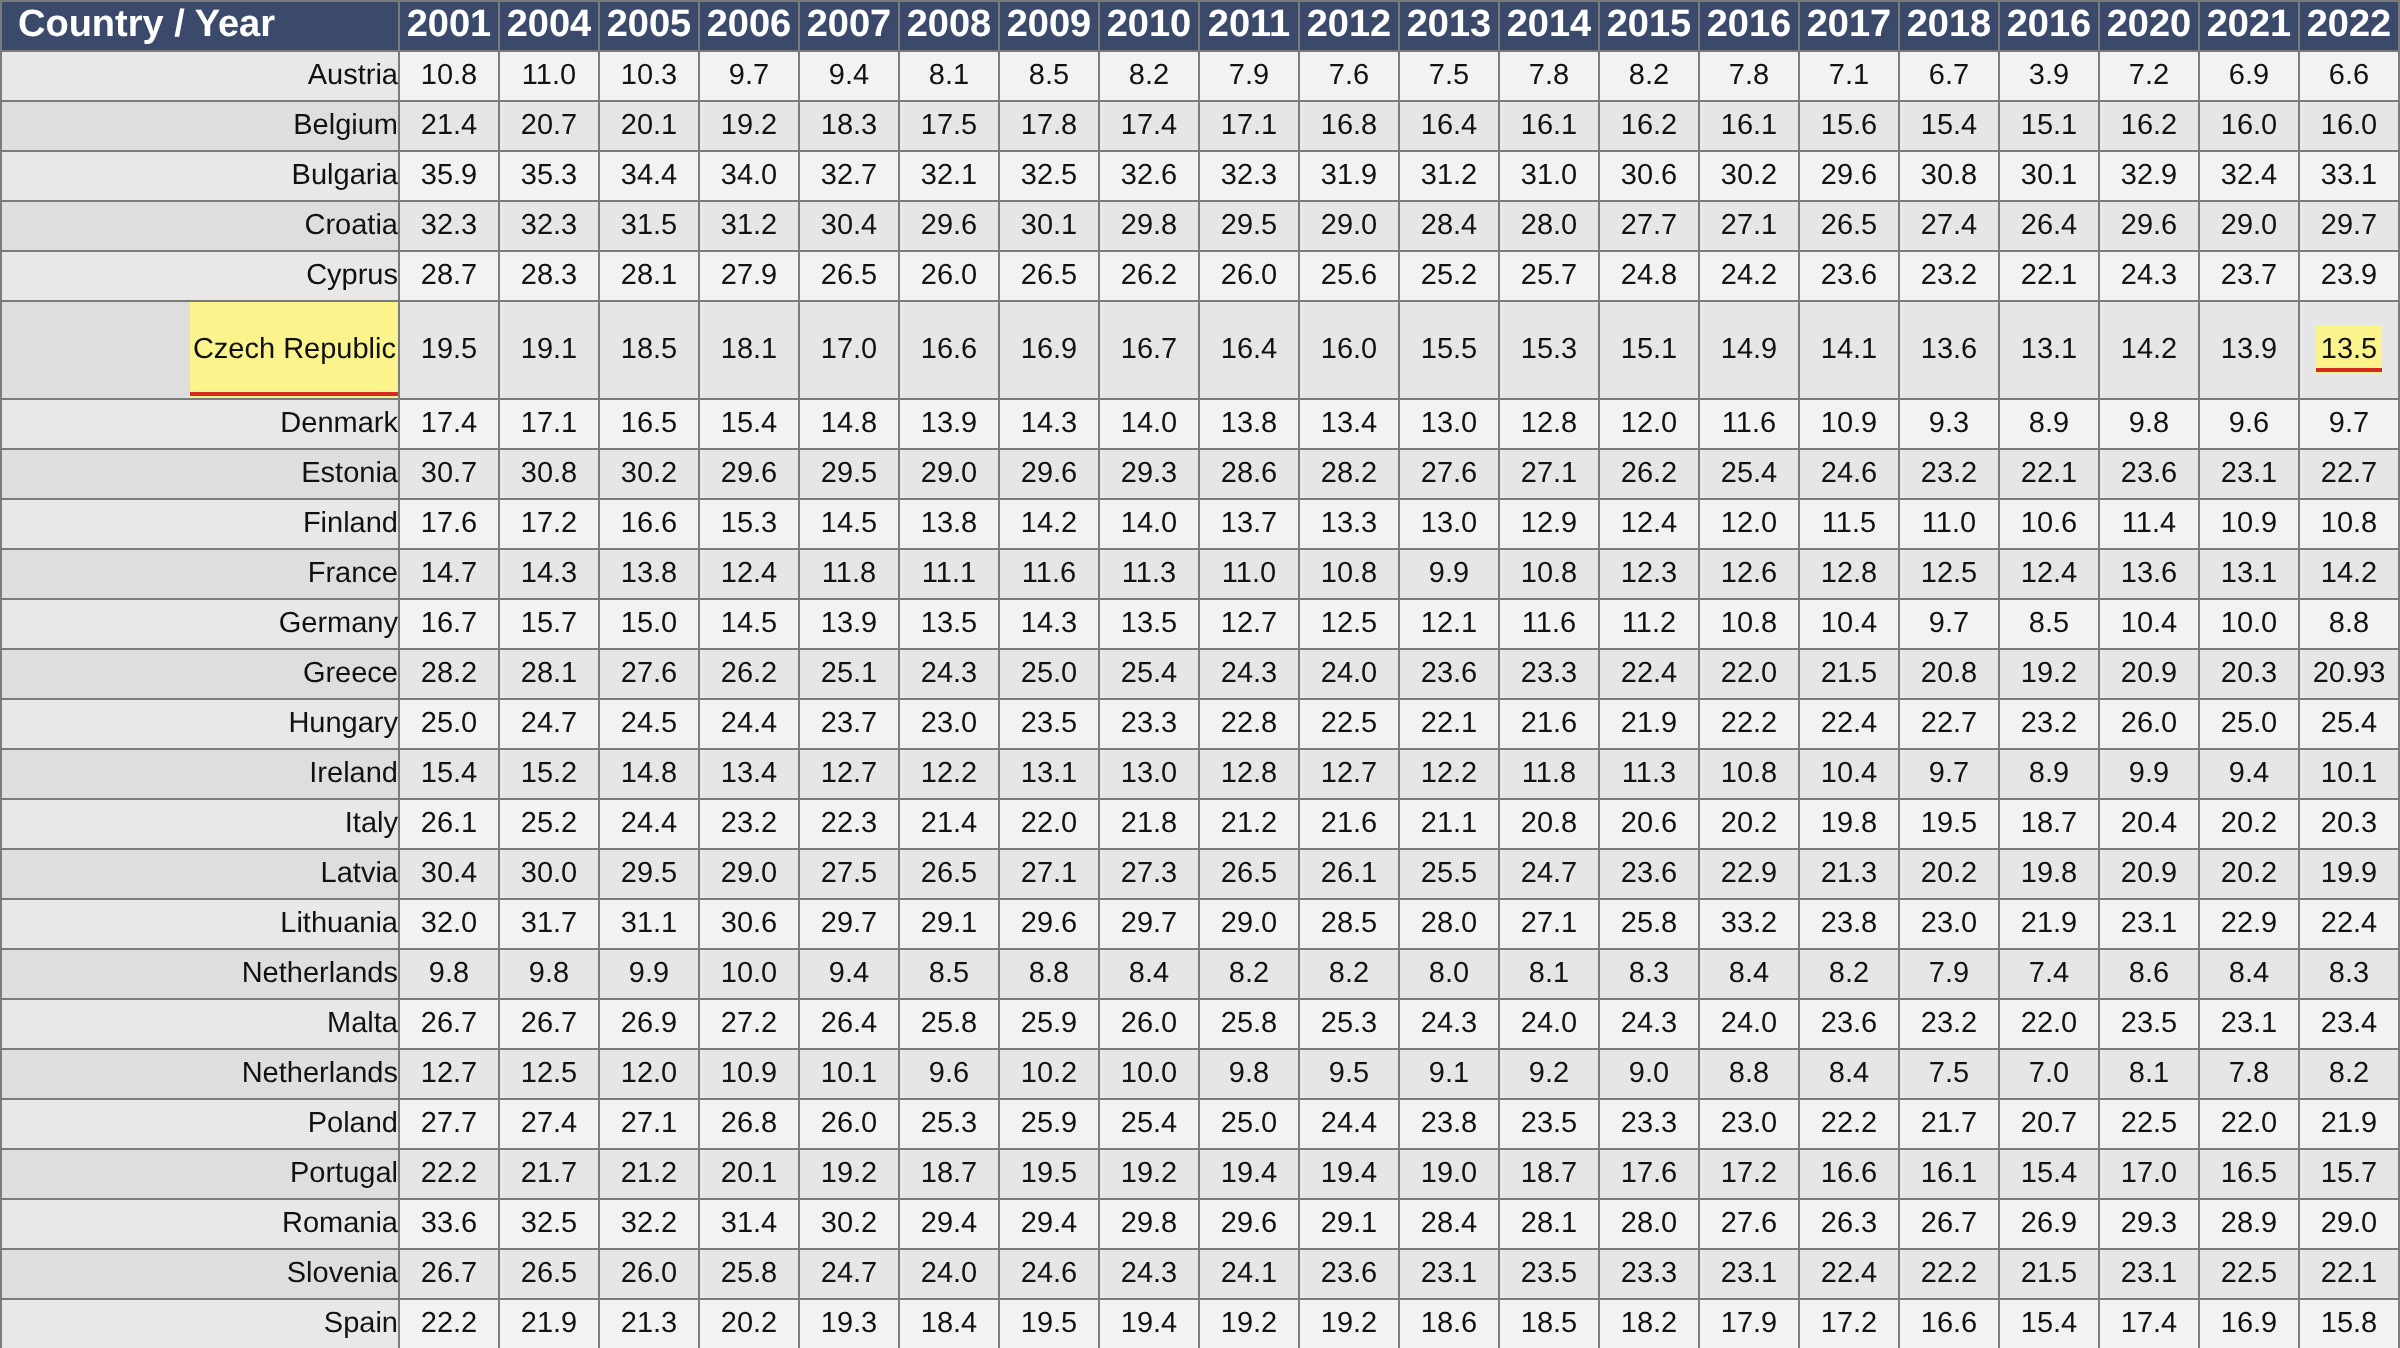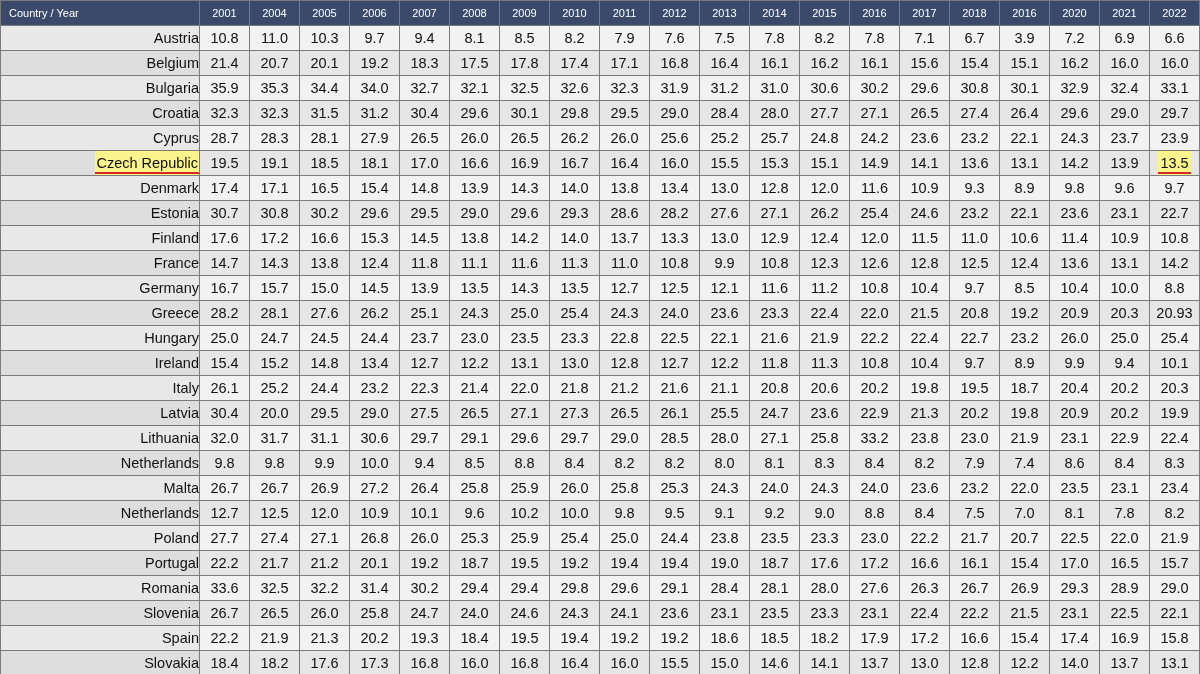--- a/index.html
+++ b/index.html
@@ -27,23 +27,23 @@
   table.data-table th,
   table.data-table td {
     border: 1px solid #7b7b7b;
     padding: 0;
     height: 24px;
     line-height: 24px;
   }
   thead th {
     background: #3b4a6b;
     color: #ffffff;
-    font-weight: normal;
+    font-weight: bold;
     text-align: center;
-    font-size: 11px;
+    font-size: 19px;
     border: 1px solid #2c3850;
     height: 26px;
     line-height: 26px;
   }
   thead th.corner {
     text-align: left;
     padding-left: 8px;
     width: 190px;
   }
   tbody td.rowhead {
@@ -63,21 +63,21 @@
   tbody tr.alt td.val {
     background: #e6e6e6;
   }
   tbody tr.alt td.rowhead {
     background: #dedede;
   }
   .hl-label {
     position: relative;
     display: inline-block;
     background: #fbf38c;
-    padding: 0 1px;
+    padding: 12px 1px;
   }
   .hl-label::after {
     content: "";
     position: absolute;
     left: 0;
     right: 0;
     bottom: 1px;
     height: 2px;
     background: #d42a1f;
   }
@@ -469,21 +469,21 @@
           <td class="val">19.8</td>
           <td class="val">19.5</td>
           <td class="val">18.7</td>
           <td class="val">20.4</td>
           <td class="val">20.2</td>
           <td class="val">20.3</td>
         </tr>
         <tr class="alt">
           <td class="rowhead">Latvia</td>
           <td class="val">30.4</td>
-          <td class="val">20.0</td>
+          <td class="val">30.0</td>
           <td class="val">29.5</td>
           <td class="val">29.0</td>
           <td class="val">27.5</td>
           <td class="val">26.5</td>
           <td class="val">27.1</td>
           <td class="val">27.3</td>
           <td class="val">26.5</td>
           <td class="val">26.1</td>
           <td class="val">25.5</td>
           <td class="val">24.7</td>

